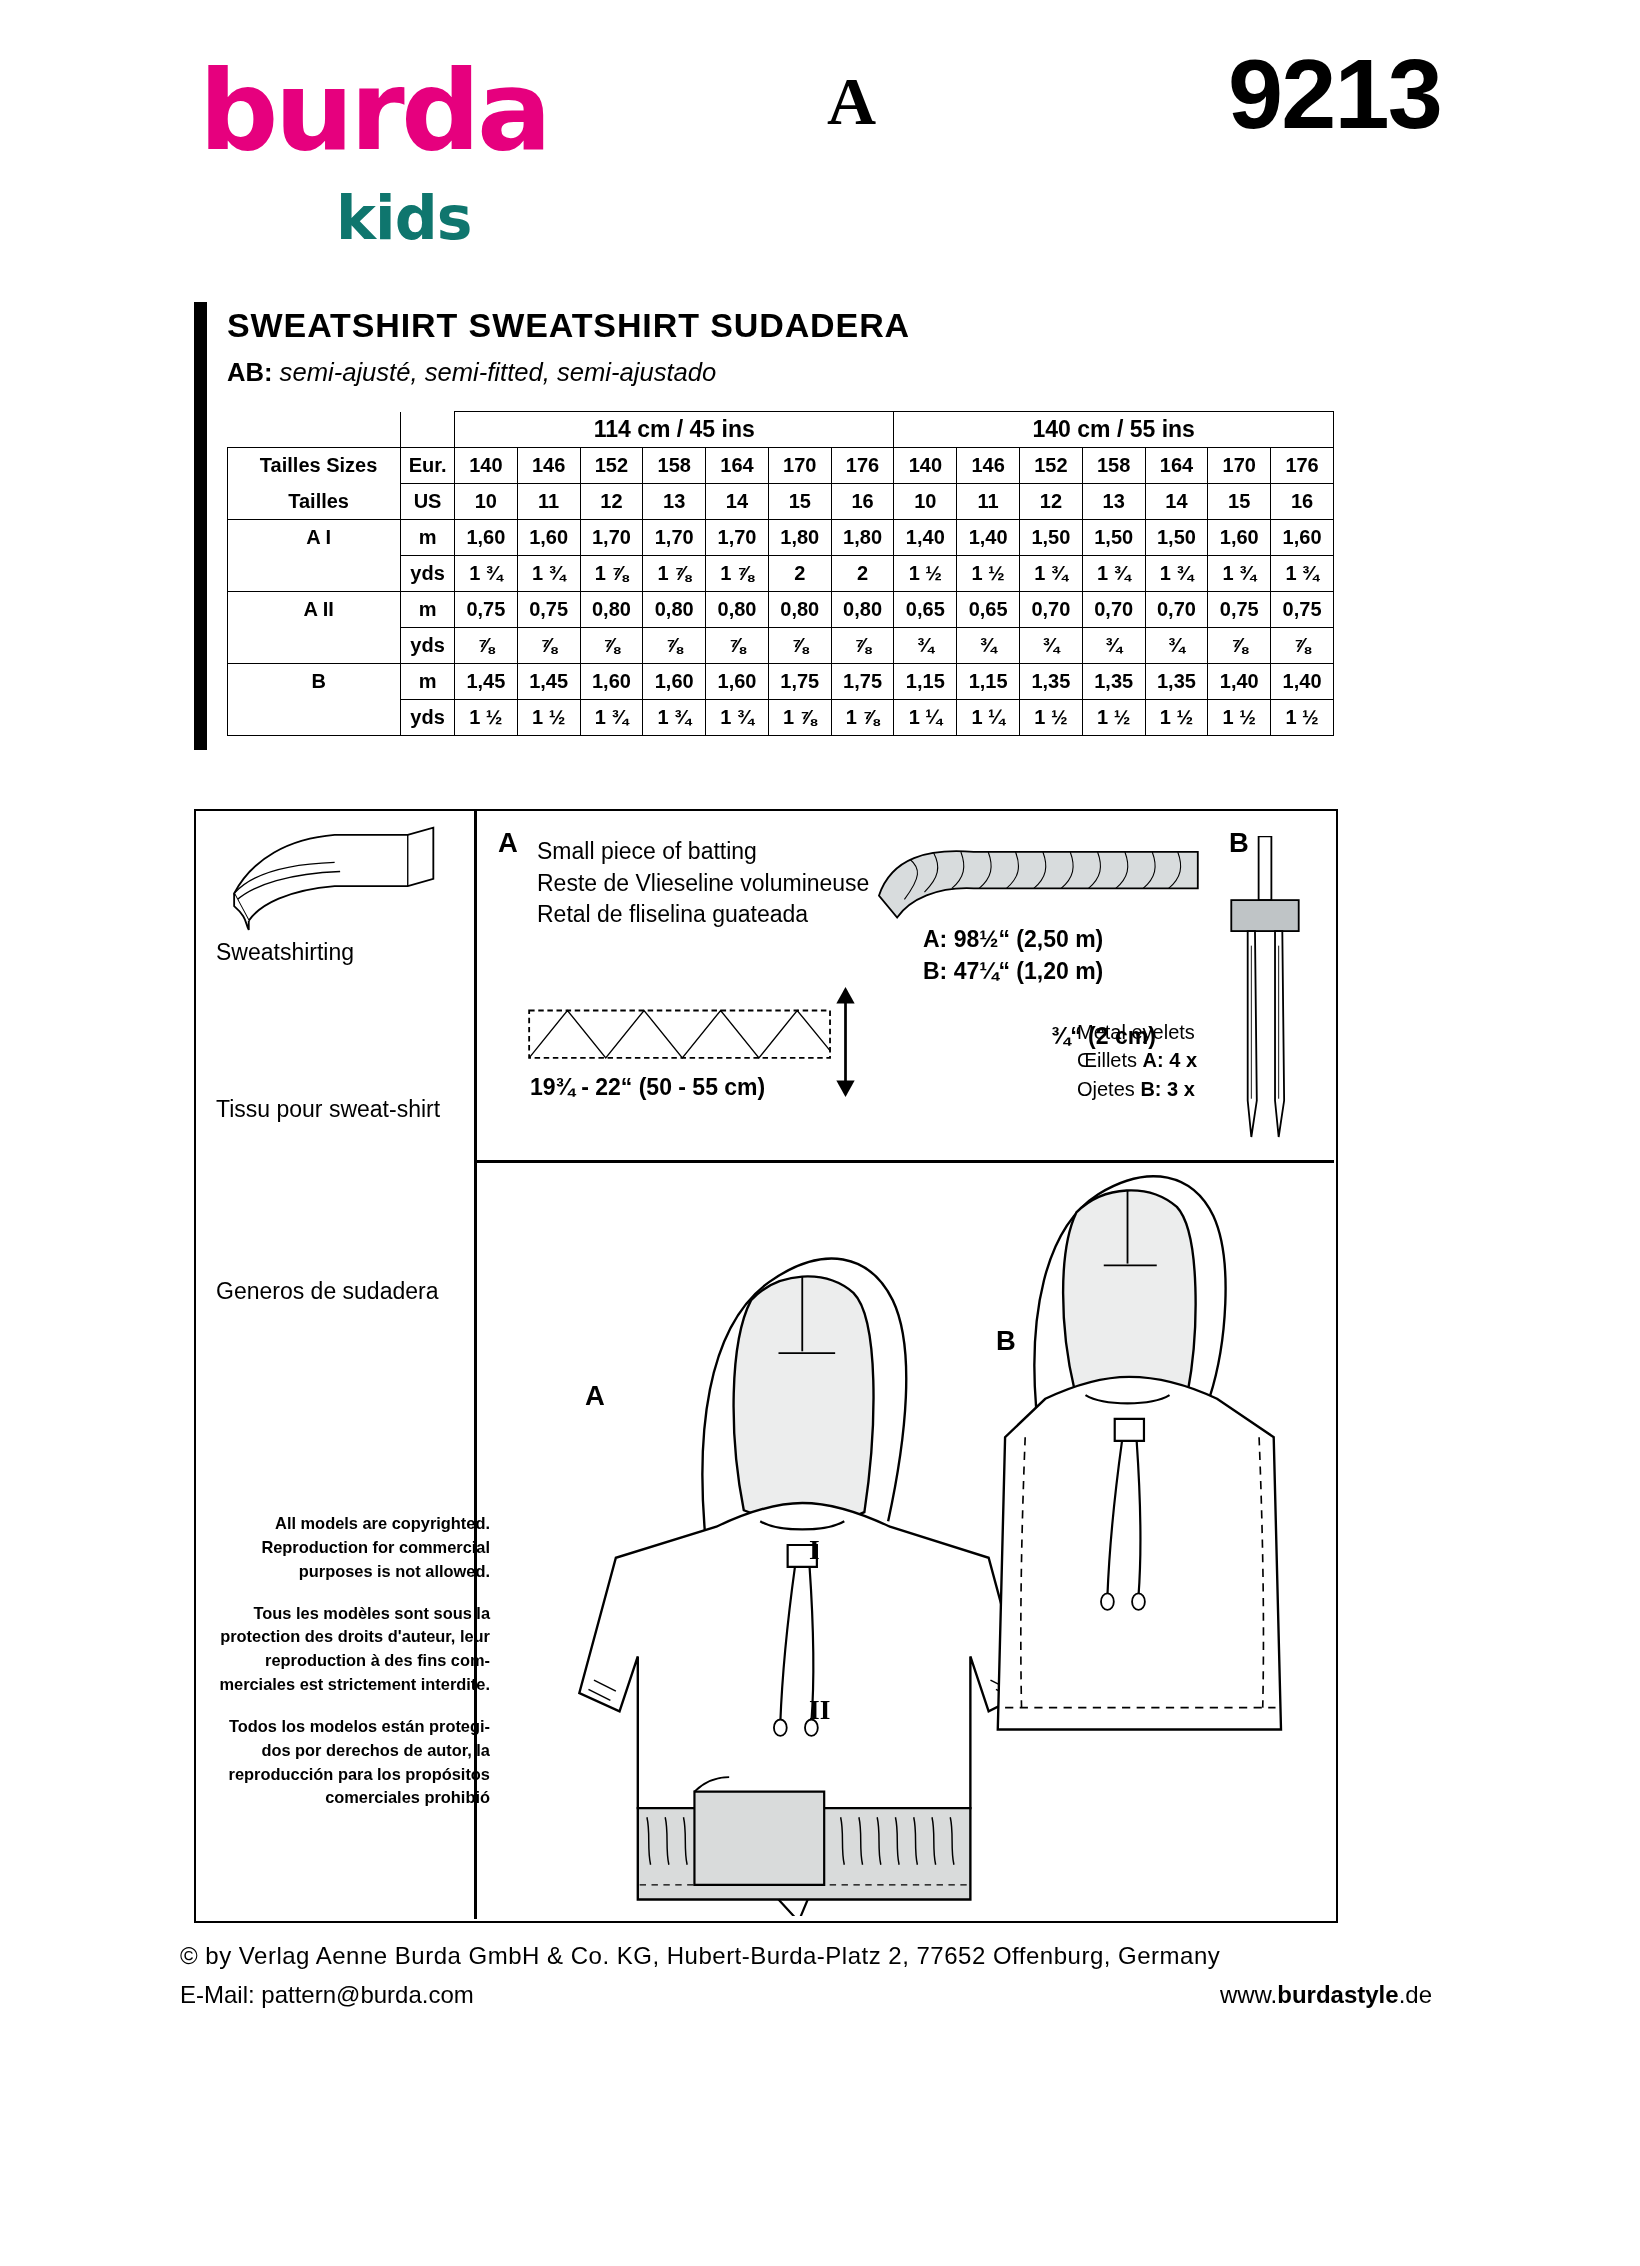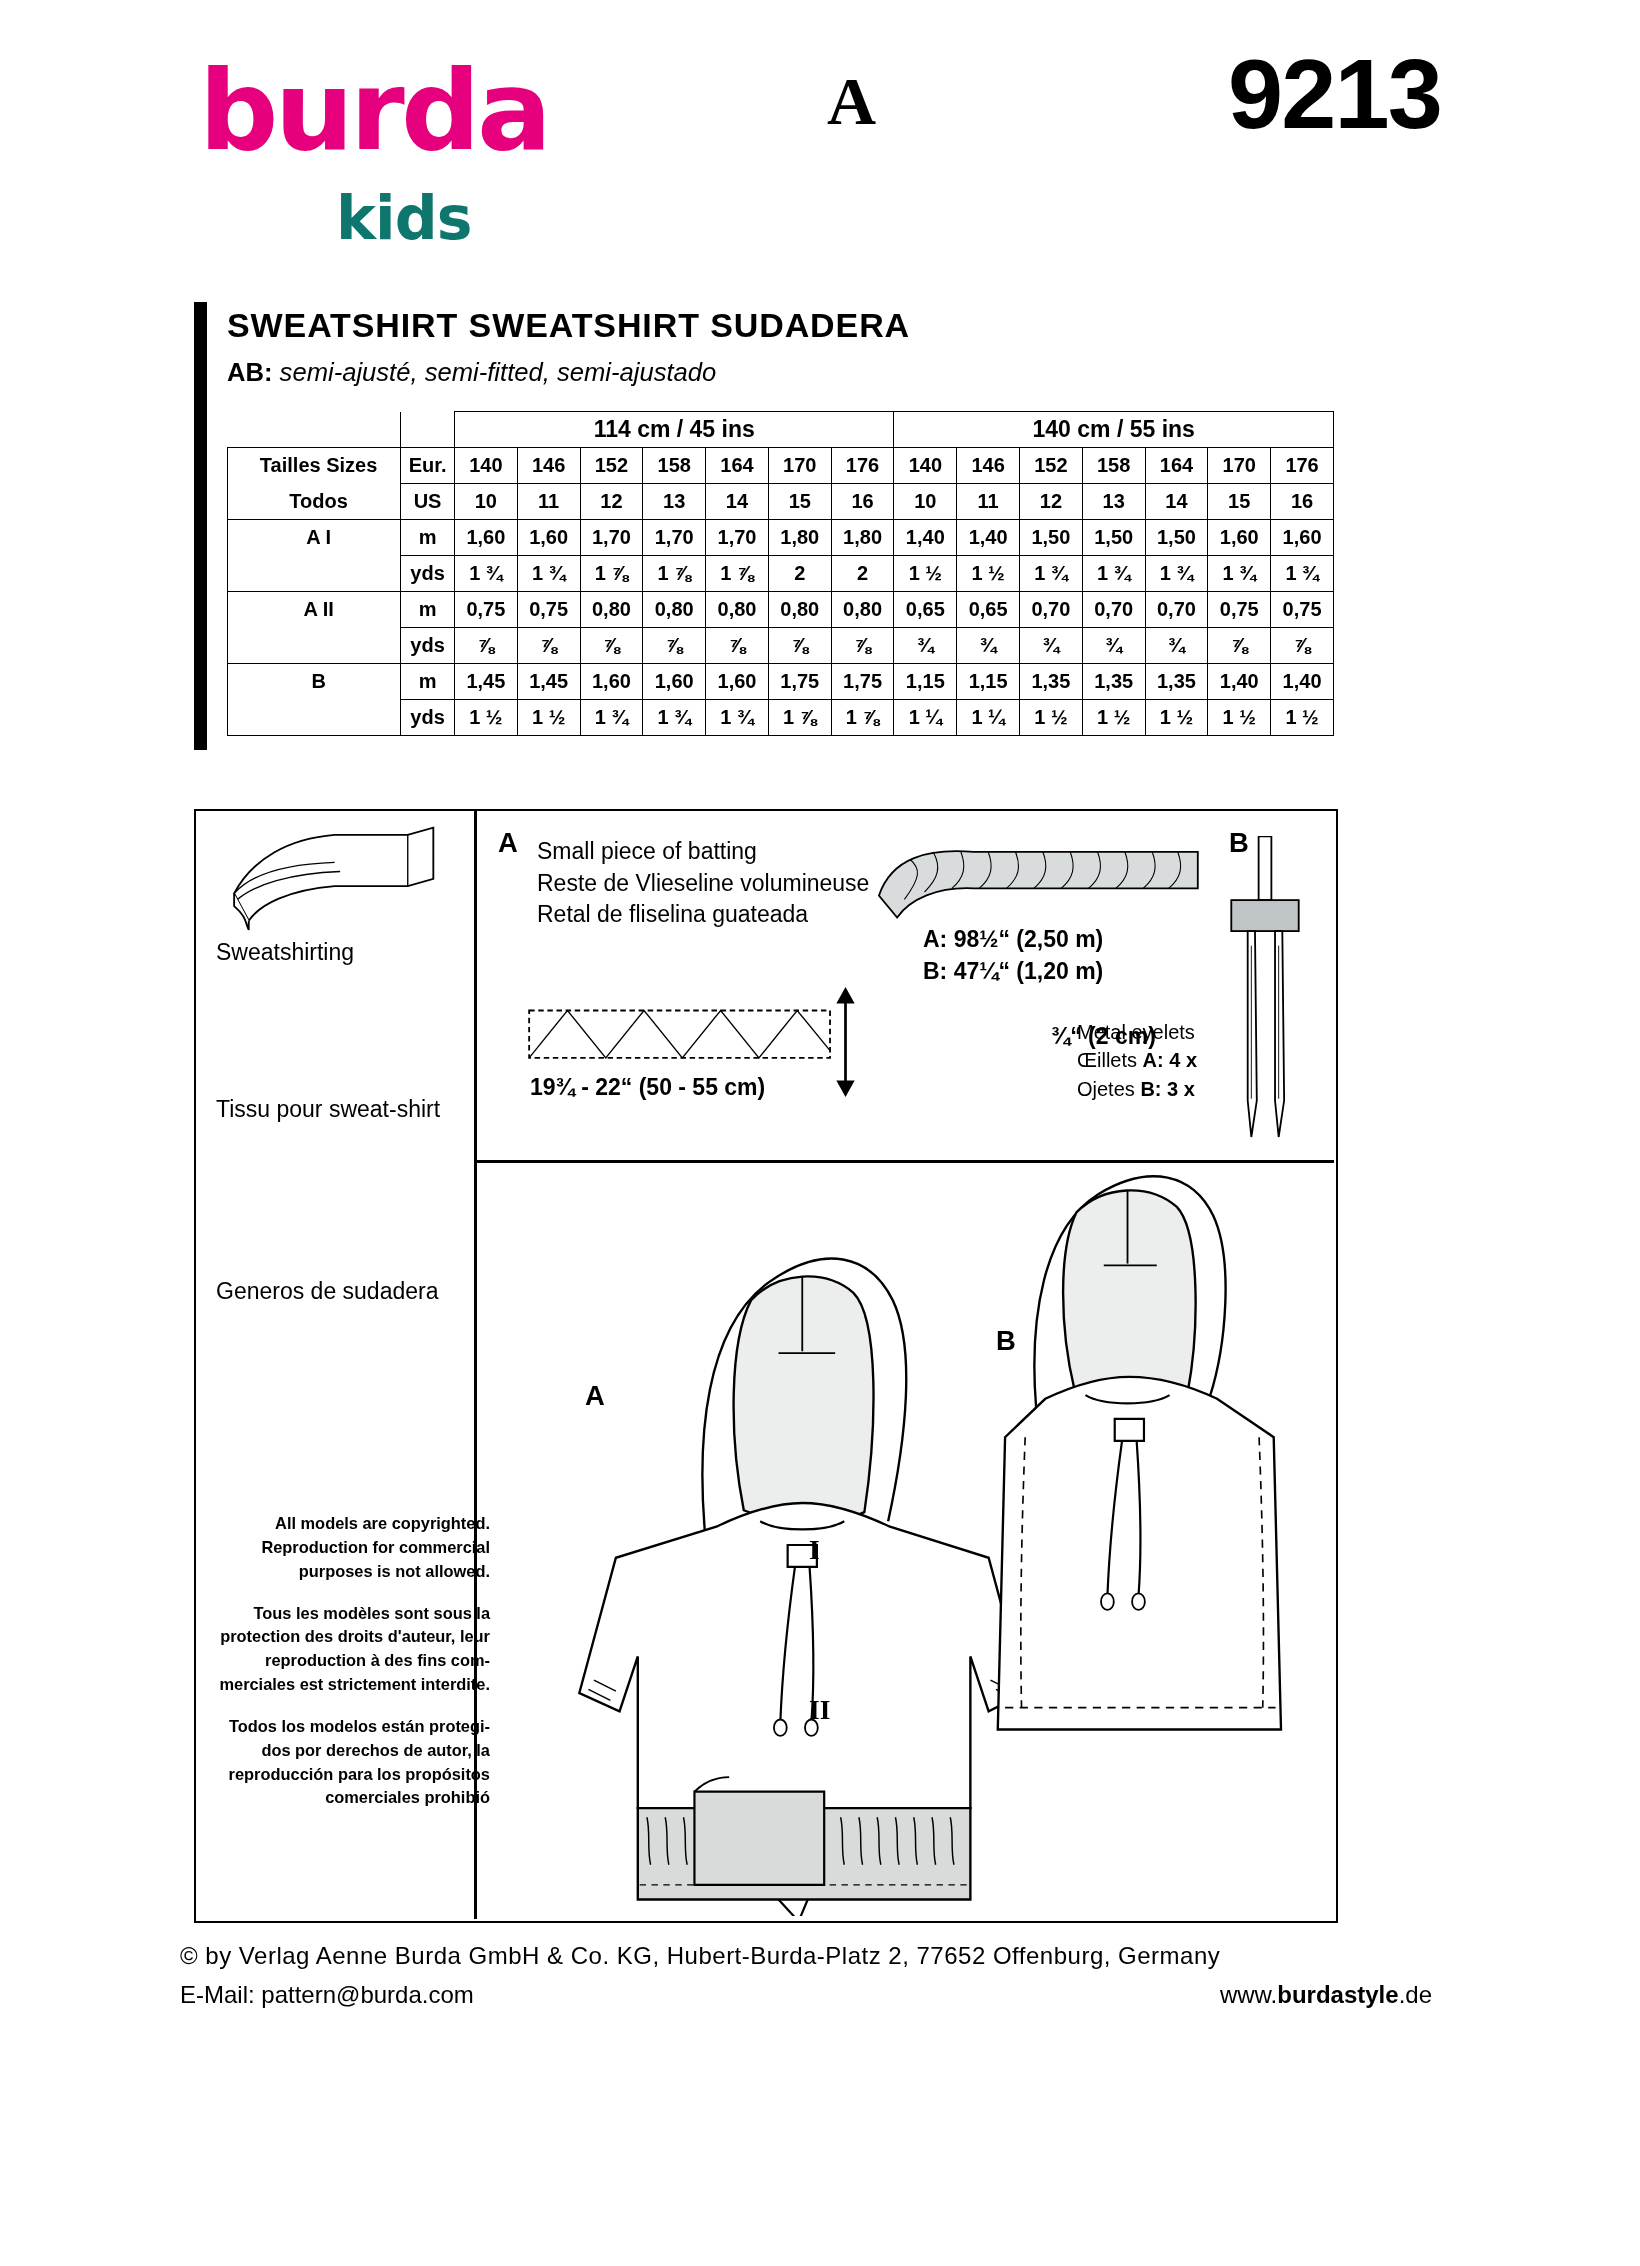--- a/index.html
+++ b/index.html
@@ -103,21 +103,21 @@
         <td class="numcell">176</td>
         <td class="numcell">140</td>
         <td class="numcell">146</td>
         <td class="numcell">152</td>
         <td class="numcell">158</td>
         <td class="numcell">164</td>
         <td class="numcell">170</td>
         <td class="numcell">176</td>
       </tr>
       <tr>
-        <td class="lbl rowlabel" style="border-top:none;">Todos</td>
+        <td class="lbl rowlabel" style="border-top:none;">Tailles</td>
         <td class="unitcell">US</td>
         <td class="numcell">10</td>
         <td class="numcell">11</td>
         <td class="numcell">12</td>
         <td class="numcell">13</td>
         <td class="numcell">14</td>
         <td class="numcell">15</td>
         <td class="numcell">16</td>
         <td class="numcell">10</td>
         <td class="numcell">11</td>

